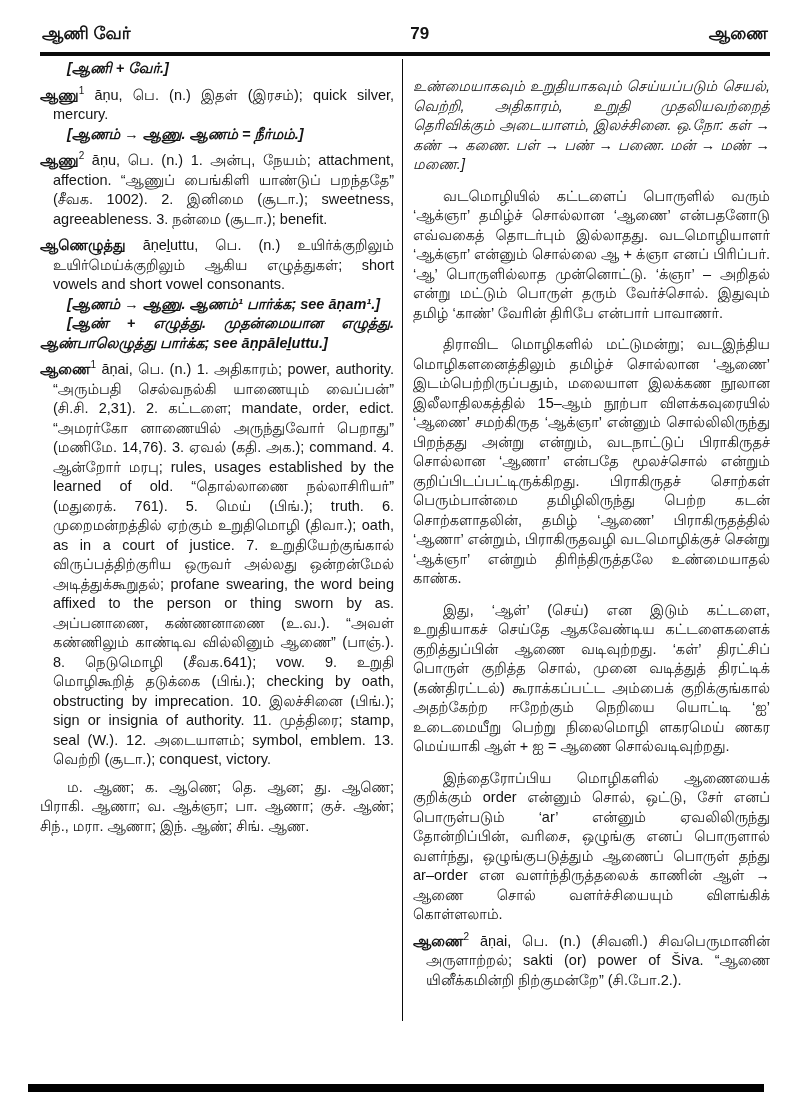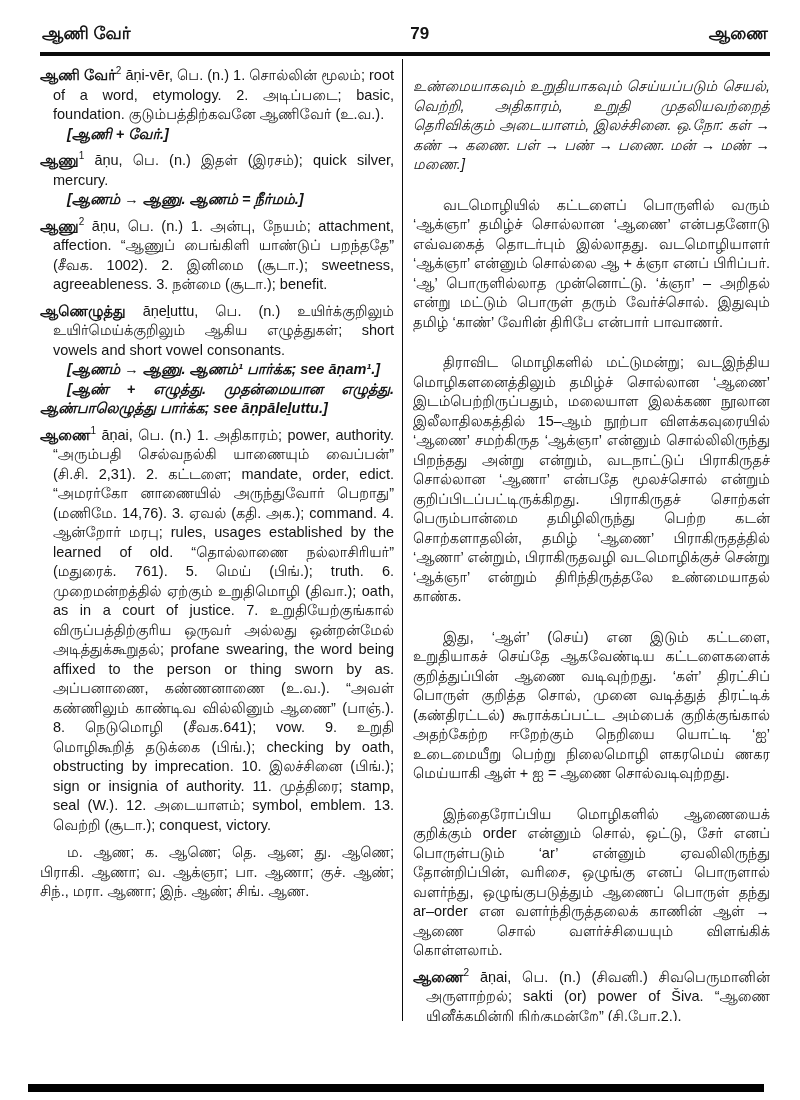--- a/index.html
+++ b/index.html
@@ -79,21 +79,21 @@
   p.cont {
     margin-top: 18px;
     font-style: italic;
     font-weight: normal;
   }
   p.cognates {
     margin-top: 8px;
     text-indent: 27px;
   }
   p.para {
-    margin-top: 21px;
+    margin-top: 12px;
     text-indent: 30px;
   }
   .scan-bar {
     position: absolute;
     left: 28px;
     top: 1084px;
     width: 736px;
     height: 8px;
     background: #000;
   }
@@ -103,21 +103,20 @@
 
 <div class="page">
   <div class="header-row">
     <span>ஆணி வேர்</span>
     <span>79</span>
     <span>ஆணை</span>
   </div>
   <div class="header-rule"></div>
   <div class="cols">
     <div class="col col-left">
-        <p class="block entry"><b class="hw">ஆணி வேர்</b><sup>2</sup> <span>āṇi-vēr, பெ. (n.) 1. சொல்லின் மூலம்; root of a word, etymology. 2. அடிப்படை; basic, foundation. குடும்பத்திற்கவனே ஆணிவேர் (உ.வ.).</span></p>
         <p class="block etym"><span>[ஆணி + வேர்.]</span></p>
         <p class="block entry"><b class="hw">ஆணு</b><sup>1</sup> <span>āṇu, பெ. (n.) இதள் (இரசம்); quick silver, mercury.</span></p>
         <p class="block etym"><span>[ஆணம் → ஆணு. ஆணம் = நீர்மம்.]</span></p>
         <p class="block entry"><b class="hw">ஆணு</b><sup>2</sup> <span>āṇu, பெ. (n.) 1. அன்பு, நேயம்; attachment, affection. “ஆணுப் பைங்கிளி யாண்டுப் பறந்ததே” (சீவக. 1002). 2. இனிமை (சூடா.); sweetness, agreeableness. 3. நன்மை (சூடா.); benefit.</span></p>
         <p class="block entry"><b class="hw">ஆணெழுத்து</b> <span>āṇeḻuttu, பெ. (n.) உயிர்க்குறிலும் உயிர்மெய்க்குறிலும் ஆகிய எழுத்துகள்; short vowels and short vowel consonants.</span></p>
         <p class="block etym"><span>[ஆணம் → ஆணு. ஆணம்¹ பார்க்க; see āṇam¹.]</span></p>
         <p class="block etym"><span>[ஆண் + எழுத்து. முதன்மையான எழுத்து. ஆண்பாலெழுத்து பார்க்க; see āṇpāleḻuttu.]</span></p>
         <p class="block entry"><b class="hw">ஆணை</b><sup>1</sup> <span>āṇai, பெ. (n.) 1. அதிகாரம்; power, authority. “அரும்பதி செல்வநல்கி யாணையும் வைப்பன்” (சி.சி. 2,31). 2. கட்டளை; mandate, order, edict. “அமரர்கோ னாணையில் அருந்துவோர் பெறாது” (மணிமே. 14,76). 3. ஏவல் (கதி. அக.); command. 4. ஆன்றோர் மரபு; rules, usages established by the learned of old. “தொல்லாணை நல்லாசிரியர்” (மதுரைக். 761). 5. மெய் (பிங்.); truth. 6. முறைமன்றத்தில் ஏற்கும் உறுதிமொழி (திவா.); oath, as in a court of justice. 7. உறுதியேற்குங்கால் விருப்பத்திற்குரிய ஒருவர் அல்லது ஒன்றன்மேல் அடித்துக்கூறுதல்; profane swearing, the word being affixed to the person or thing sworn by as. அப்பனாணை, கண்ணனாணை (உ.வ.). “அவள் கண்ணிலும் காண்டிவ வில்லினும் ஆணை” (பாஞ்.). 8. நெடுமொழி (சீவக.641); vow. 9. உறுதி மொழிகூறித் தடுக்கை (பிங்.); checking by oath, obstructing by imprecation. 10. இலச்சினை (பிங்.); sign or insignia of authority. 11. முத்திரை; stamp, seal (W.). 12. அடையாளம்; symbol, emblem. 13. வெற்றி (சூடா.); conquest, victory.</span></p>
         <p class="block cognates"><span>ம. ஆண; க. ஆணெ; தெ. ஆன; து. ஆணெ; பிராகி. ஆணா; வ. ஆக்ஞா; பா. ஆணா; குச். ஆண்; சிந்., மரா. ஆணா; இந். ஆண்; சிங். ஆண.</span></p>
       </div>

